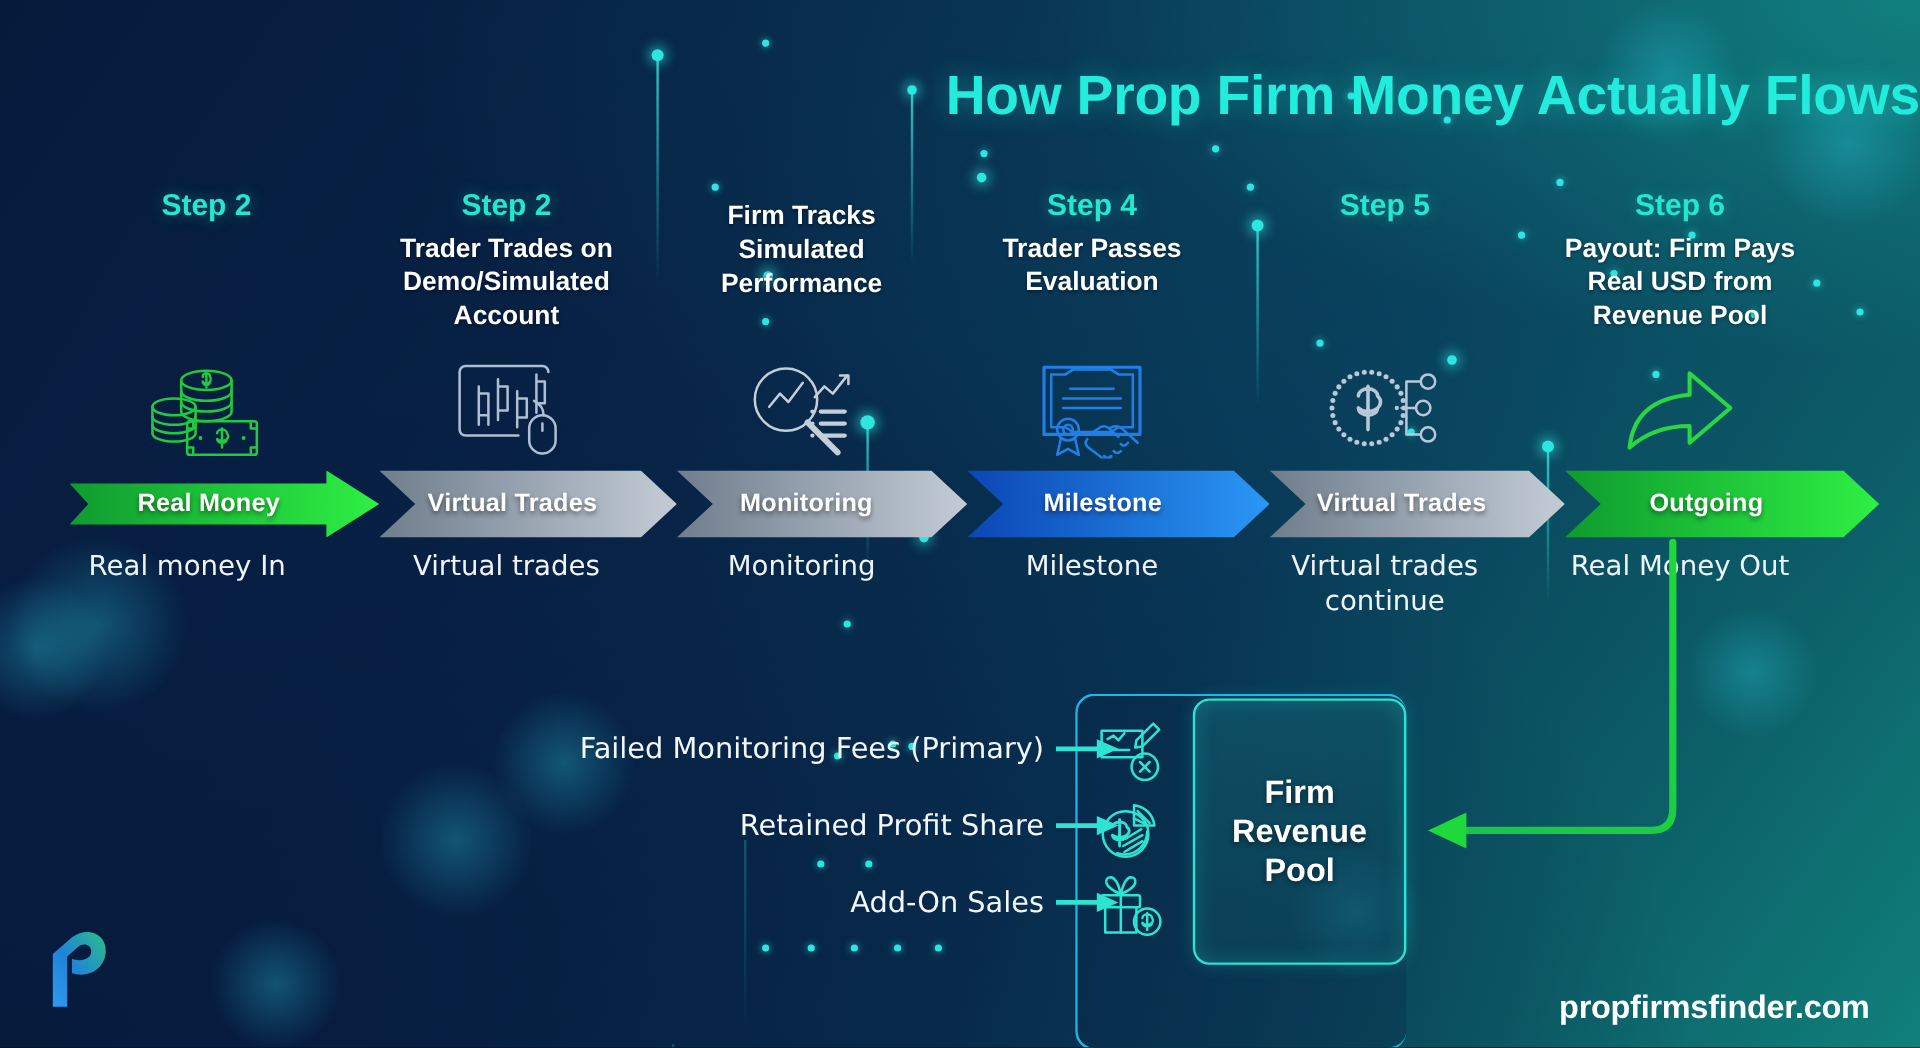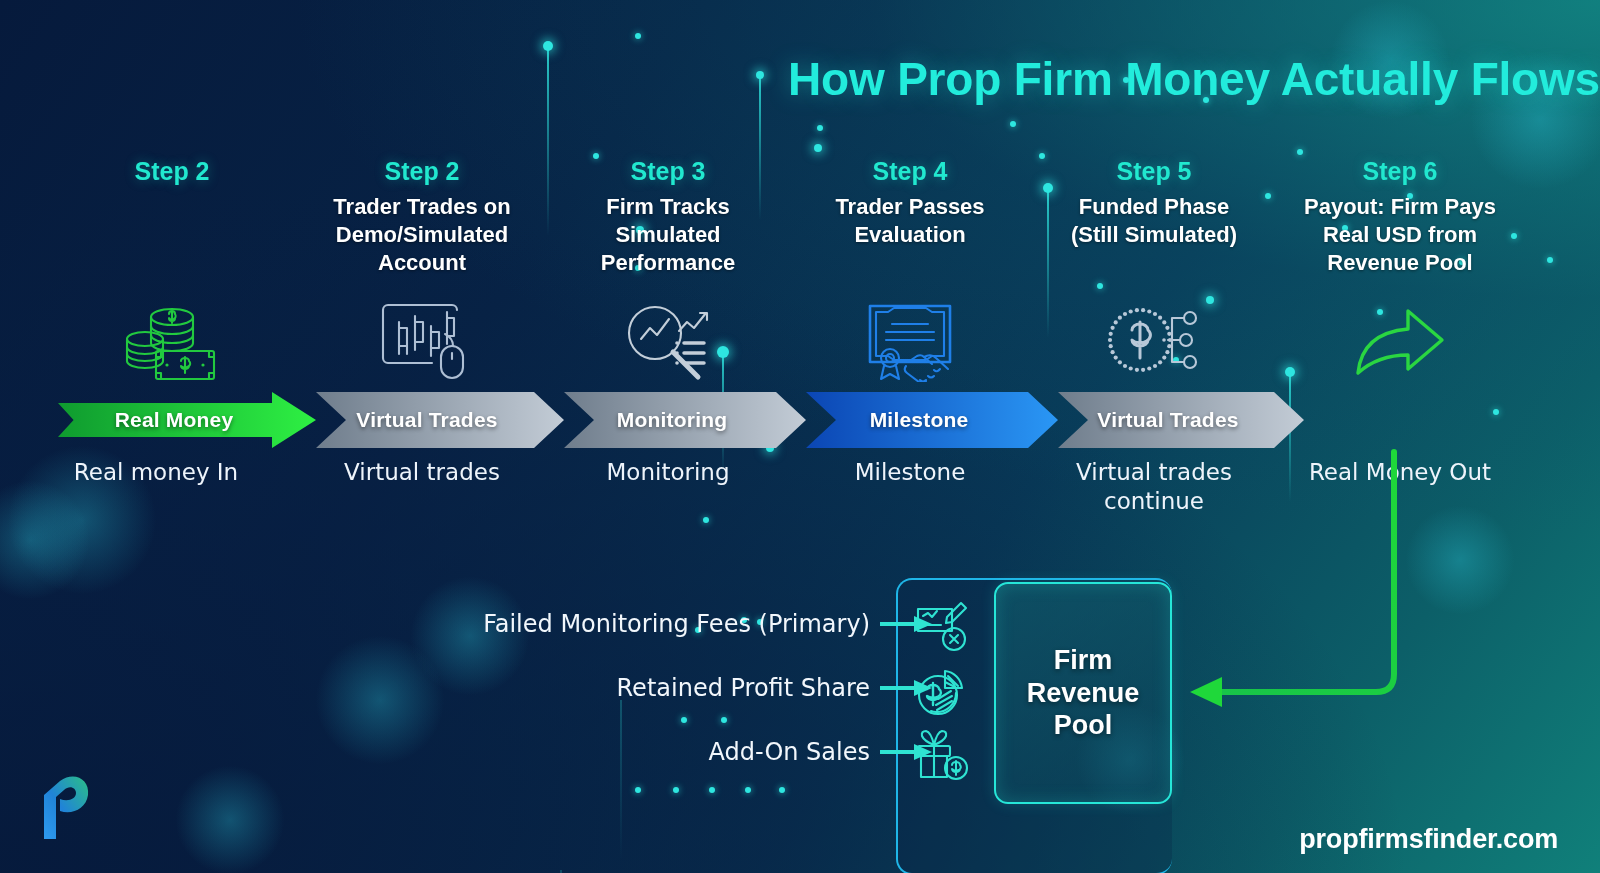--- a/index.html
+++ b/index.html
@@ -193,21 +193,20 @@
           <path d="M22,22 v32 M22,28 h8 v18 h-8z M22,28 v-6 M30,46 v8"></path>
           <path d="M38,16 v34 M38,22 h8 v20 h-8z"></path>
           <path d="M54,26 v30 M54,32 h8 v16 h-8z"></path>
           <path d="M70,12 v32 M70,18 h7 v18 h-7z"></path>
           <path d="M68,34 q8,4 8,12"></path>
           <rect x="64" y="46" width="22" height="32" rx="11"></rect>
           <path d="M75,53 v6"></path>
         </svg>
       </div>
       <div class="step-col" style="left: 544px;">
-        <div class="step-label">Step 3</div>
         <div class="step-title">Firm Tracks
 Simulated
 Performance</div>
       </div>
       <div class="step-icon" style="left: 544px;">
         <svg viewBox="0 0 92 80" width="92" height="80" fill="none" stroke="#c3ced9" stroke-width="2.1" stroke-linecap="round" stroke-linejoin="round">
           <circle cx="33" cy="32" r="26"></circle>
           <path d="M51,51 L76,76" stroke-width="5"></path>
           <path d="M19,38 l9,-11 l7,7 l12,-16"></path>
           <path d="M57,30 l8,-9 l7,6 l12,-15"></path>
@@ -230,22 +229,20 @@
           <path d="M30,24 h36 M24,32 h48 M24,40 h48"></path>
           <circle cx="28" cy="58" r="9"></circle>
           <circle cx="28" cy="58" r="4"></circle>
           <path d="M22,66 l-3,13 l9,-5 l9,5 l-3,-13"></path>
           <path d="M46,62 l9,-6 q4,-2 7,1 l8,7 M62,57 q7,-4 12,1 l12,11"></path>
           <path d="M44,66 q-3,4 1,7 l12,9 q4,3 7,-1 M58,80 q3,3 6,0 M66,76 q3,3 6,0 M72,70 q3,3 6,-1"></path>
         </svg>
       </div>
       <div class="step-col" style="left: 1030px;">
         <div class="step-label">Step 5</div>
-        <div class="step-title">Funded Phase
-(Still Simulated)</div>
       </div>
       <div class="step-icon" style="left: 1030px;">
         <svg viewBox="0 0 96 82" width="96" height="82" fill="none" stroke="#b8c8d8" stroke-width="2.1" stroke-linecap="round" stroke-linejoin="round">
           <circle cx="64.0" cy="40.0" r="2.1" fill="#b8c8d8" stroke="none"></circle>
           <circle cx="63.3" cy="46.2" r="2.1" fill="#b8c8d8" stroke="none"></circle>
           <circle cx="61.4" cy="52.2" r="2.1" fill="#b8c8d8" stroke="none"></circle>
           <circle cx="58.3" cy="57.6" r="2.1" fill="#b8c8d8" stroke="none"></circle>
           <circle cx="54.1" cy="62.3" r="2.1" fill="#b8c8d8" stroke="none"></circle>
           <circle cx="49.0" cy="66.0" r="2.1" fill="#b8c8d8" stroke="none"></circle>
           <circle cx="43.3" cy="68.5" r="2.1" fill="#b8c8d8" stroke="none"></circle>
@@ -347,20 +344,32 @@
           <defs>
             <linearGradient id="cg4" x1="0" y1="0" x2="1" y2="0">
               <stop offset="0%" stop-color="#6f7d8c"></stop>
               <stop offset="100%" stop-color="#c3ccd6"></stop>
             </linearGradient>
           </defs>
           <path d="M0,0 L216,0 L246,28 L216,56 L0,56 L30,28 Z" fill="url(#cg4)"></path>
         </svg>
         <div class="ctext">Virtual Trades</div>
       </div>
+      <div class="chev" style="left: 1304px; width: 262px;">
+        <svg class="shape" viewBox="0 0 262 56" preserveAspectRatio="none">
+          <defs>
+            <linearGradient id="cg5" x1="0" y1="0" x2="1" y2="0">
+              <stop offset="0%" stop-color="#0f9b2f"></stop>
+              <stop offset="100%" stop-color="#2ef043"></stop>
+            </linearGradient>
+          </defs>
+          <path d="M0,0 L232,0 L262,28 L232,56 L0,56 L30,28 Z" fill="url(#cg5)"></path>
+        </svg>
+        <div class="ctext">Outgoing</div>
+      </div>
     </div>
   <div id="captions-root">
       <div class="caption" style="left: 32px;">Real money In</div>
       <div class="caption" style="left: 298px;">Virtual trades</div>
       <div class="caption" style="left: 544px;">Monitoring</div>
       <div class="caption" style="left: 786px;">Milestone</div>
       <div class="caption" style="left: 1030px;">Virtual trades
 continue</div>
       <div class="caption" style="left: 1276px;">Real Money Out</div>
     </div>

